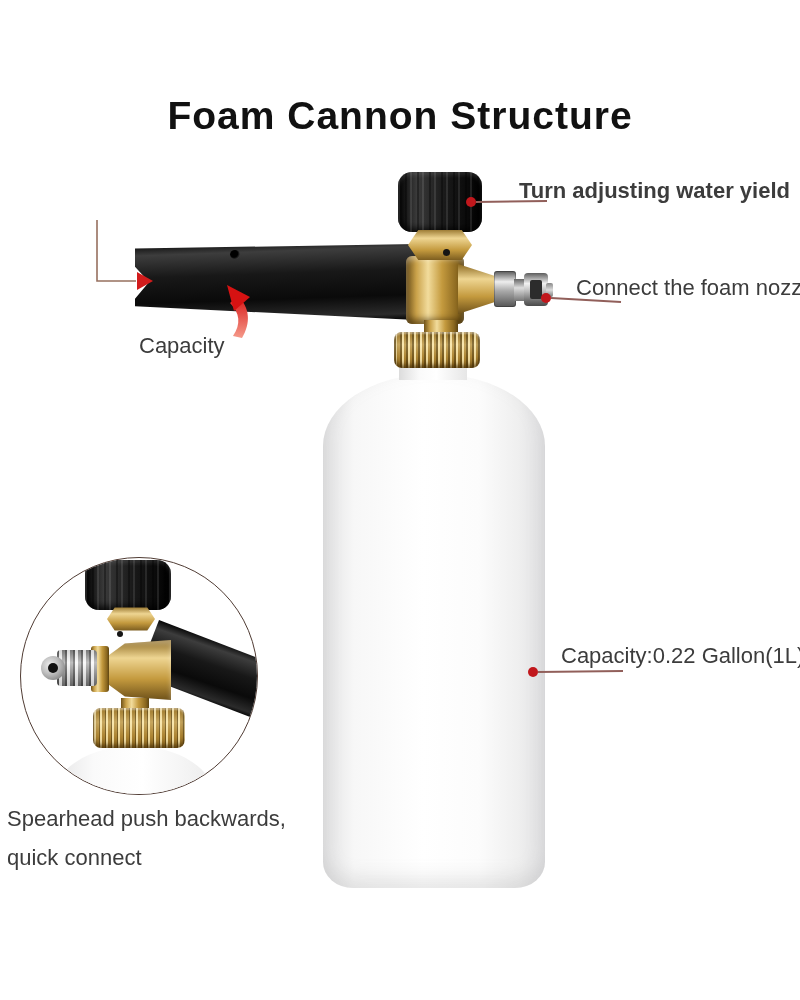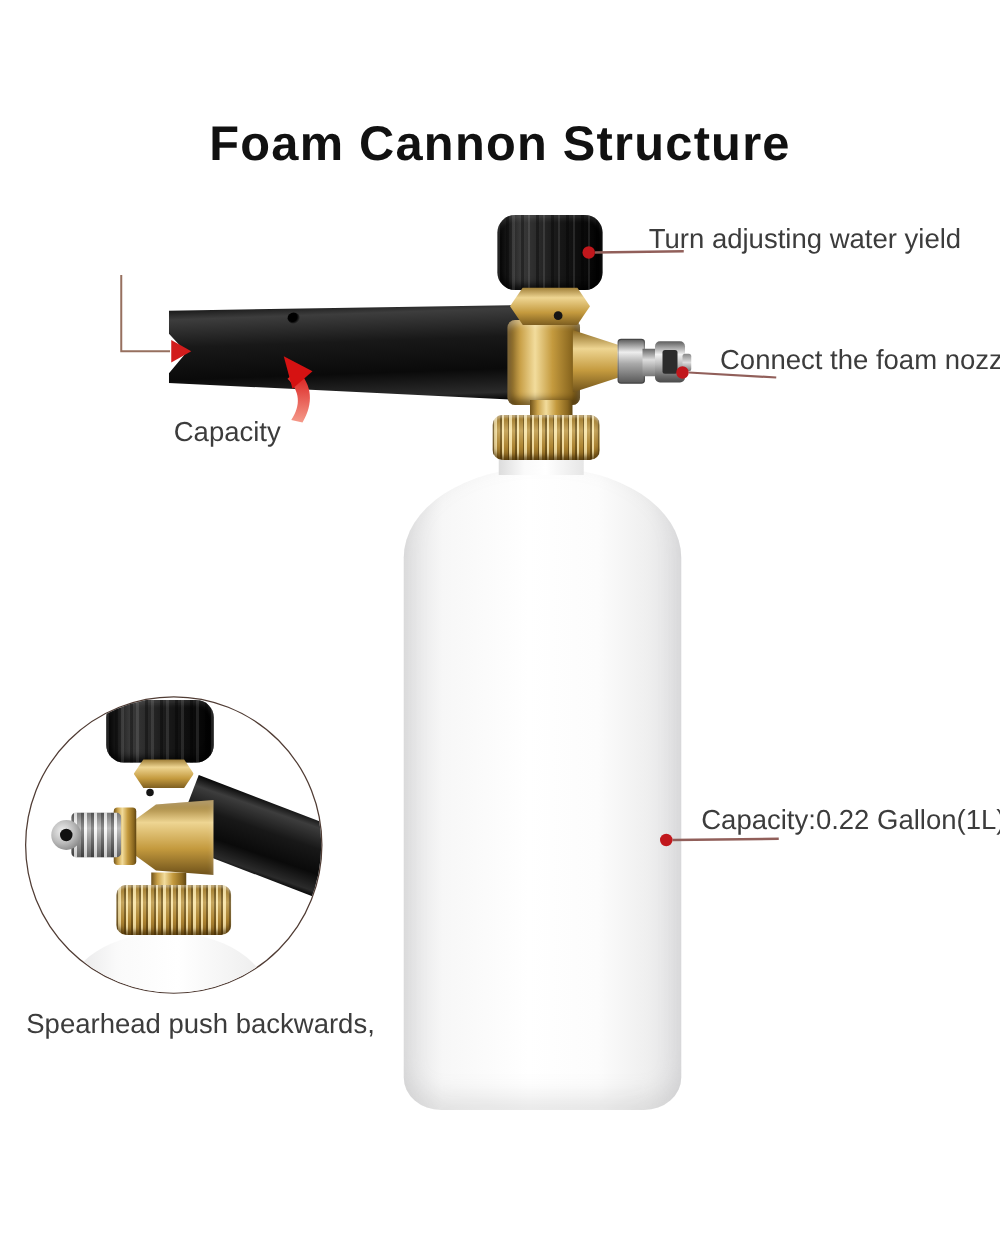--- a/index.html
+++ b/index.html
@@ -9,25 +9,25 @@
   }
   
   .title{
     position:absolute;left:0;top:94px;width:800px;text-align:center;
     font-size:39px;font-weight:bold;color:#111;letter-spacing:1px;
   }
   .label{
     position:absolute;font-size:22px;color:#3c3c3c;white-space:nowrap;
   }
   .lbl-spray{left:8px;top:191px;}
-  .lbl-yield{left:519px;top:178px;}
+  .lbl-yield{left:519px;top:178px;font-weight:bold;}
   .lbl-foam{left:576px;top:275px;}
   .lbl-rot{left:139px;top:333px;}
   .lbl-cap{left:561px;top:643px;}
-  .lbl-quick{left:21px;top:799px;line-height:39px;white-space:normal;width:300px;}
+  .lbl-quick{left:7px;top:799px;line-height:39px;white-space:normal;width:300px;}
   
   .black-metal{
     background:linear-gradient(178deg,#050505 0%,#3d3d3d 14%,#181818 40%,#0a0a0a 70%,#2b2b2b 92%,#000 100%);
   }
   .knob{
     border-radius:14px;
     background:linear-gradient(90deg,#000 0%,#3a3a3a 22%,#1a1a1a 55%,#000 100%);
     box-shadow:inset 0 3px 4px rgba(255,255,255,.12), inset 0 -4px 6px rgba(0,0,0,.8);
   }
   .knob:after{
@@ -182,15 +182,16 @@
       <polygon points="227,285 250,297 234,311" fill="#d61212"></polygon>
     </g>
   </svg>
 
   <div class="label lbl-yield">Turn adjusting water yield</div>
   <div class="label lbl-foam">Connect the foam nozzle</div>
   <div class="label lbl-rot">Capacity</div>
   <div class="label lbl-cap">Capacity:0.22 Gallon(1L)</div>
   <div class="label lbl-quick">
     <span style="display:block">Spearhead push backwards,</span>
+    <span style="display:block">quick connect</span>
   </div>
 
 </div>
 
 </body></html>

